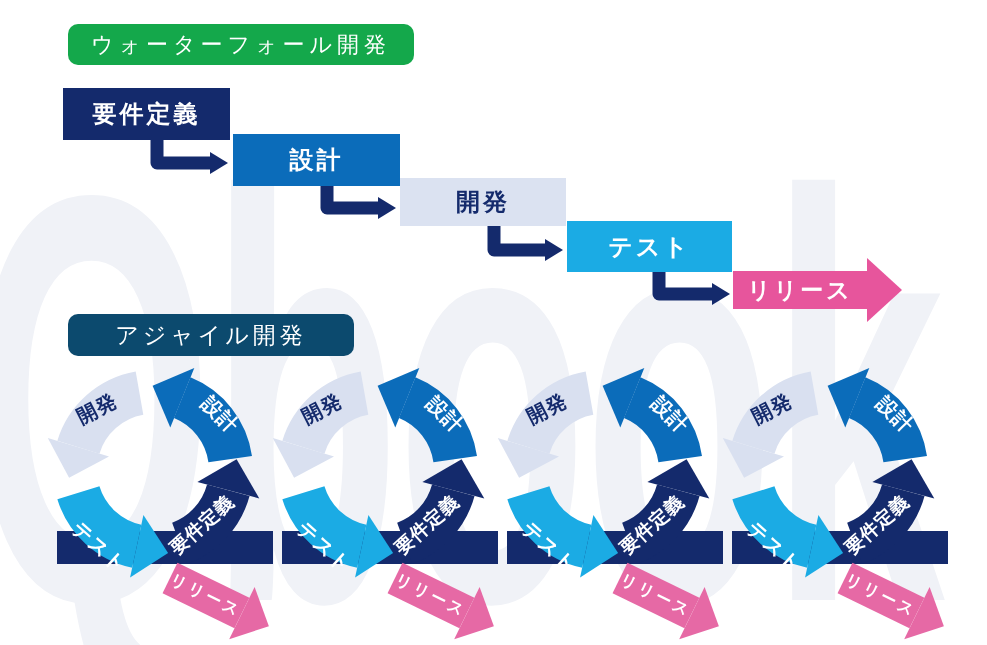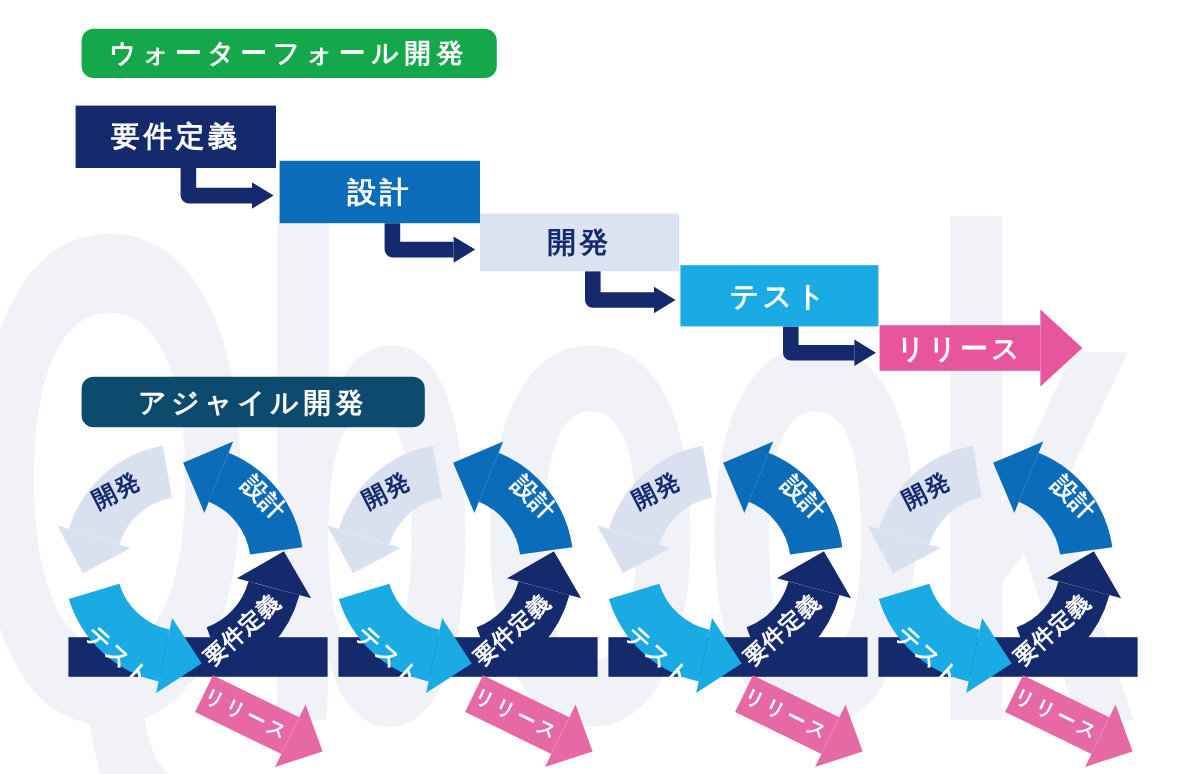--- a/index.html
+++ b/index.html
@@ -9,21 +9,21 @@
   }
   
   .watermark{
     position:absolute;left:-30px;top:109px;font-size:580px;font-weight:bold;
     color:#f0f2f7;line-height:1;white-space:nowrap;letter-spacing:-8px;
     transform:scaleX(0.54);transform-origin:0 0;user-select:none;z-index:0;
   }
   
   .badge{
     position:absolute;display:flex;align-items:center;justify-content:center;
-    color:#fff;font-weight:bold;border-radius:10px;z-index:3;text-align:center;
+    color:#fff;font-weight:normal;border-radius:10px;z-index:3;text-align:center;
   }
   .badge.green{left:68px;top:24px;width:346px;height:41px;background:#14a84b;font-size:22px;letter-spacing:5px;}
   .badge.orange{left:68px;top:314px;width:286px;height:42px;background:#0c4a6e;font-size:23px;letter-spacing:4px;}
   
   .wf-box{
     position:absolute;display:flex;align-items:center;justify-content:center;
     font-weight:bold;font-size:24px;letter-spacing:3px;color:#ffffff;z-index:2;
   }
   .wf-box.s0{left:63px;top:88px;width:167px;height:52px;background:#142a6c;}
   .wf-box.s1{left:233px;top:134px;width:167px;height:52px;background:#0b6cba;}

